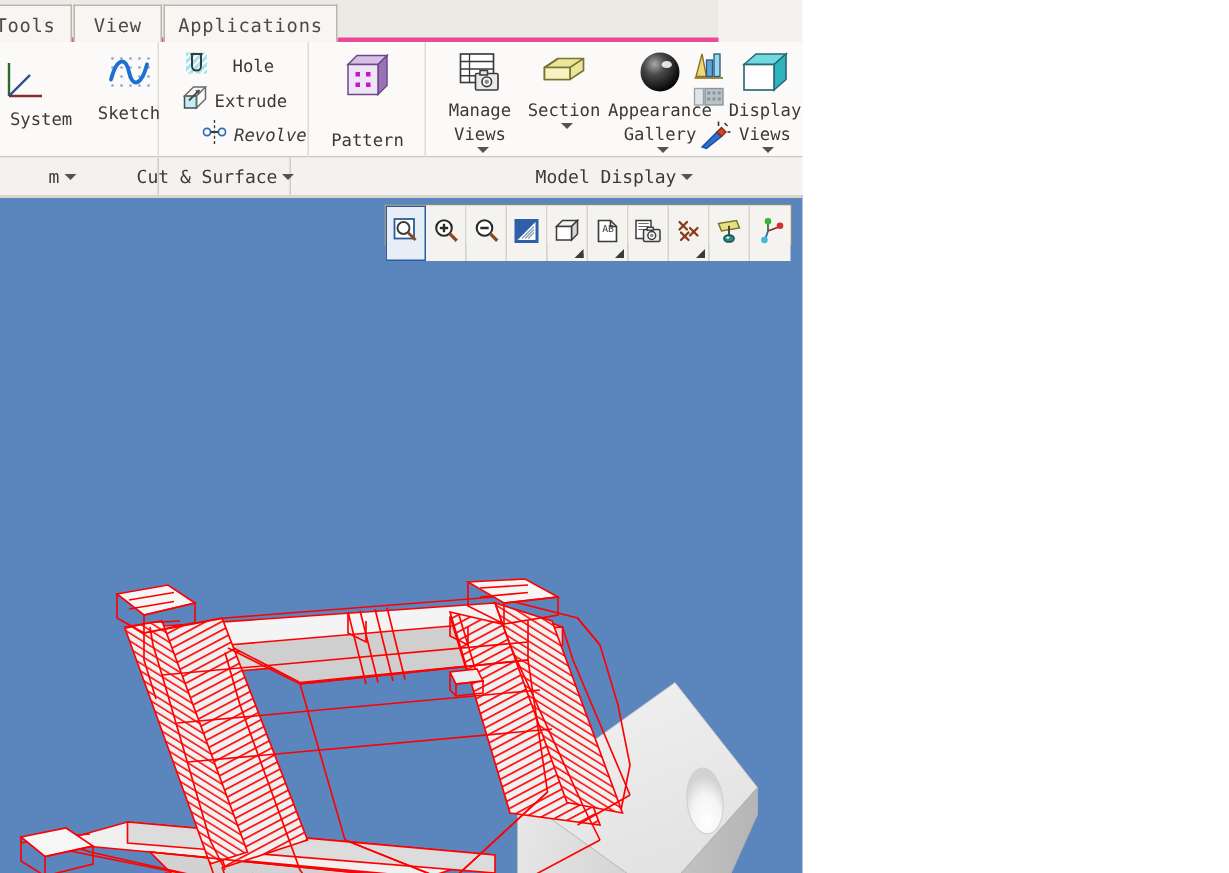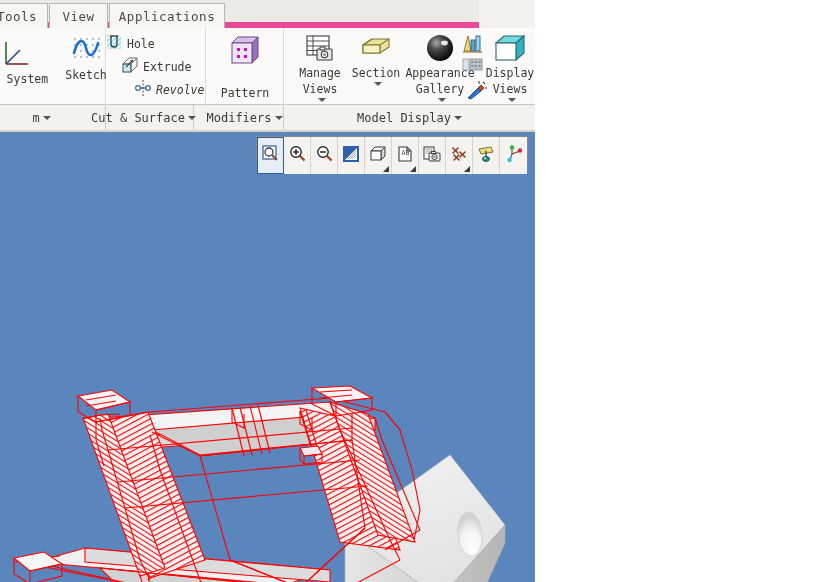--- a/index.html
+++ b/index.html
@@ -15,21 +15,21 @@
   
   #ribbon-window {
     position: absolute; left: 0; top: 0; width: 535px; height: 130px;
     background: #f3f2ee; overflow: hidden;
   }
 
   
   #tab-strip {
     position: absolute; left: 0; top: 0; width: 479px; height: 28px;
     background: #eceae4;
-    border-bottom: 6px solid #ec4899;
+    border-bottom: 3px solid #ec4899;
   }
   .tab {
     position: absolute; top: 3px; height: 25px;
     background: #f7f6f2;
     border: 1px solid #b8b5ad;
     border-bottom: none;
     color: #4c4a46;
     font-size: 12.5px;
     letter-spacing: .5px;
     display: flex; align-items: center; justify-content: center;
@@ -191,21 +191,21 @@
                 <circle cx="29" cy="23" r="0.9"></circle>
               </g>
               <path d="M4 19 C8 4, 14 4, 16 14 C18 24, 24 24, 28 9" fill="none" stroke="#1f6fd0" stroke-width="2.6" stroke-linecap="round"></path>
             </svg>
           </div>
           <div class="lbl">Sketch</div>
         </div>
       </div>
 
       <div class="rgroup" id="g-shapes">
-        <div class="small-btn" style="left:0; top:6px;">
+        <div class="small-btn" style="left:17px; top:6px;gap:11px;">
           <span>
             <svg width="16" height="16" viewBox="0 0 16 16">
               <rect x="1" y="1" width="14" height="14" fill="#a8e4ec"></rect>
               <path d="M1 5 L5 1 M1 10 L10 1 M1 15 L15 1 M6 15 L15 6 M11 15 L15 11" stroke="#ffffff" stroke-width="1.2"></path>
               <path d="M5 2 L5 10 Q5 13 8 13 Q11 13 11 10 L11 2" fill="none" stroke="#3b3b3b" stroke-width="1.3"></path>
               <line x1="4" y1="2" x2="12" y2="2" stroke="#3b3b3b" stroke-width="1.3"></line>
             </svg>
           </span>
           <span class="lbl">Hole</span>
         </div>
@@ -367,24 +367,20 @@
       </div>
     </div>
 
     <div id="ribbon-footer">
       <div class="fgroup" id="f-datum">
         <span>m</span>
         <span class="caret"></span>
       </div>
       <div class="fgroup" id="f-cut">
         <span>Cut &amp; Surface</span>
-        <span class="caret"></span>
-      </div>
-      <div class="fgroup" id="f-mod">
-        <span>Modifiers</span>
         <span class="caret"></span>
       </div>
       <div class="fgroup" id="f-model">
         <span>Model Display</span>
         <span class="caret"></span>
       </div>
     </div>
   </div>
 
   <div id="viewport">

